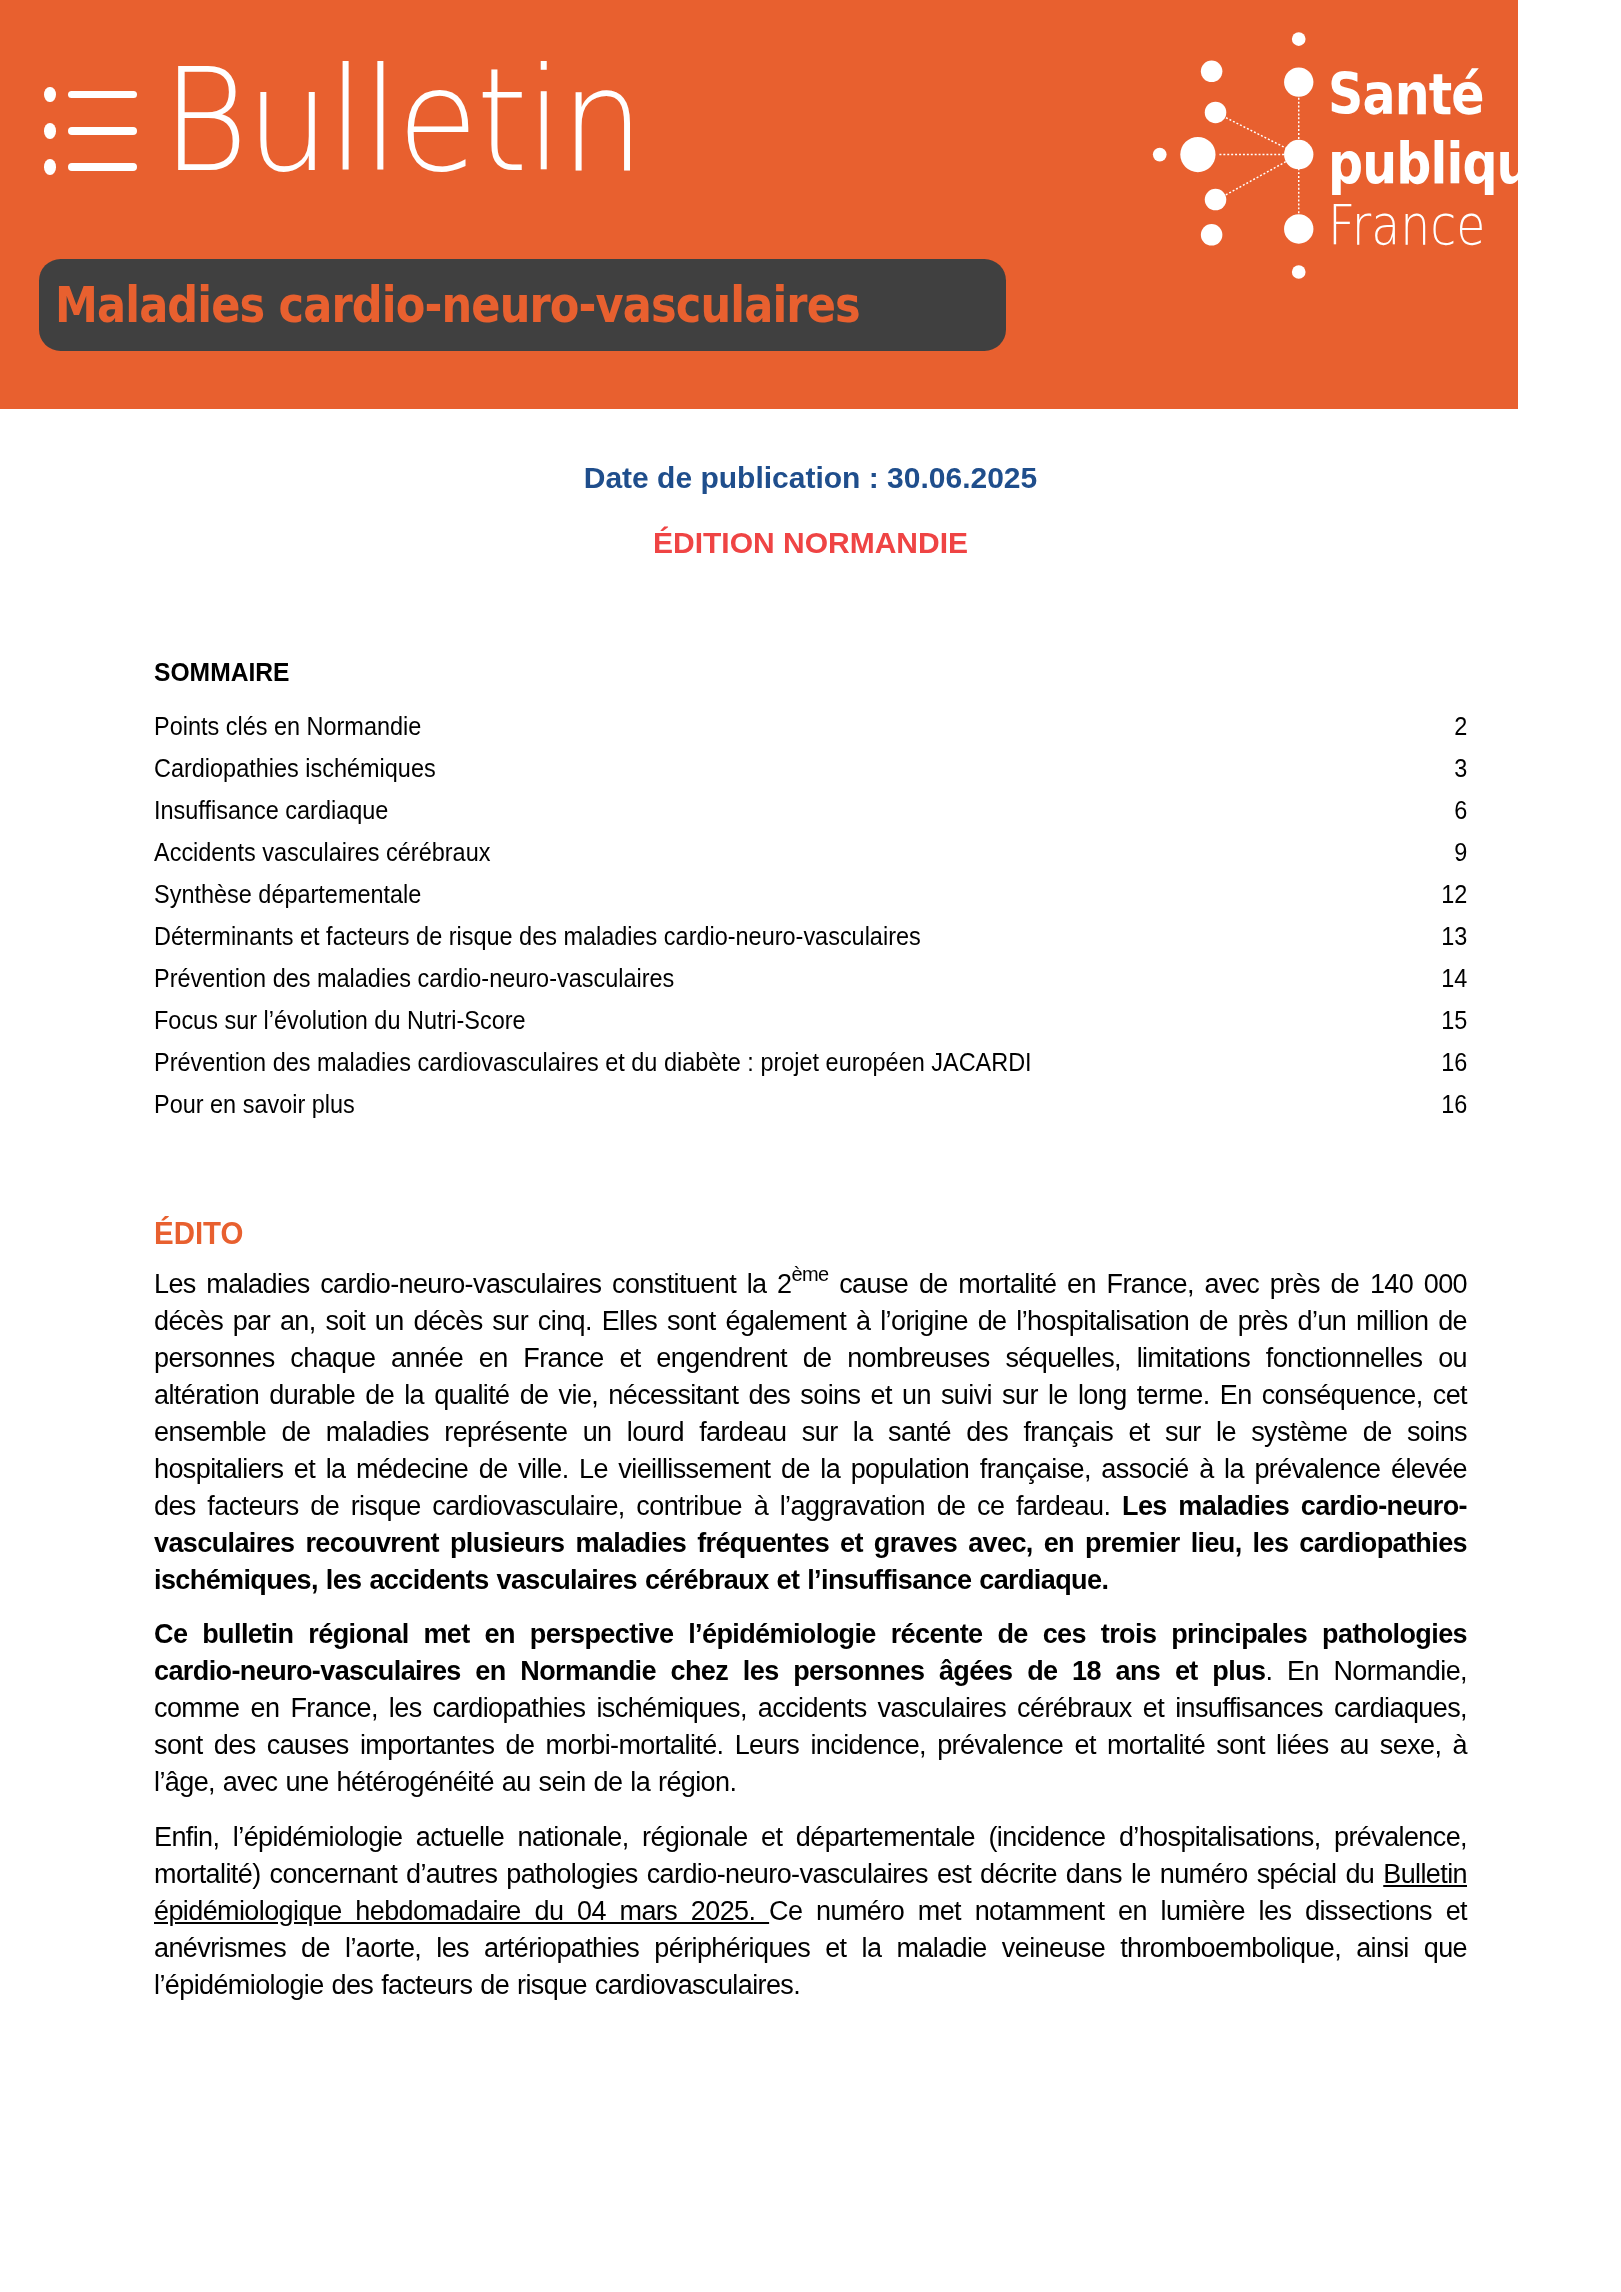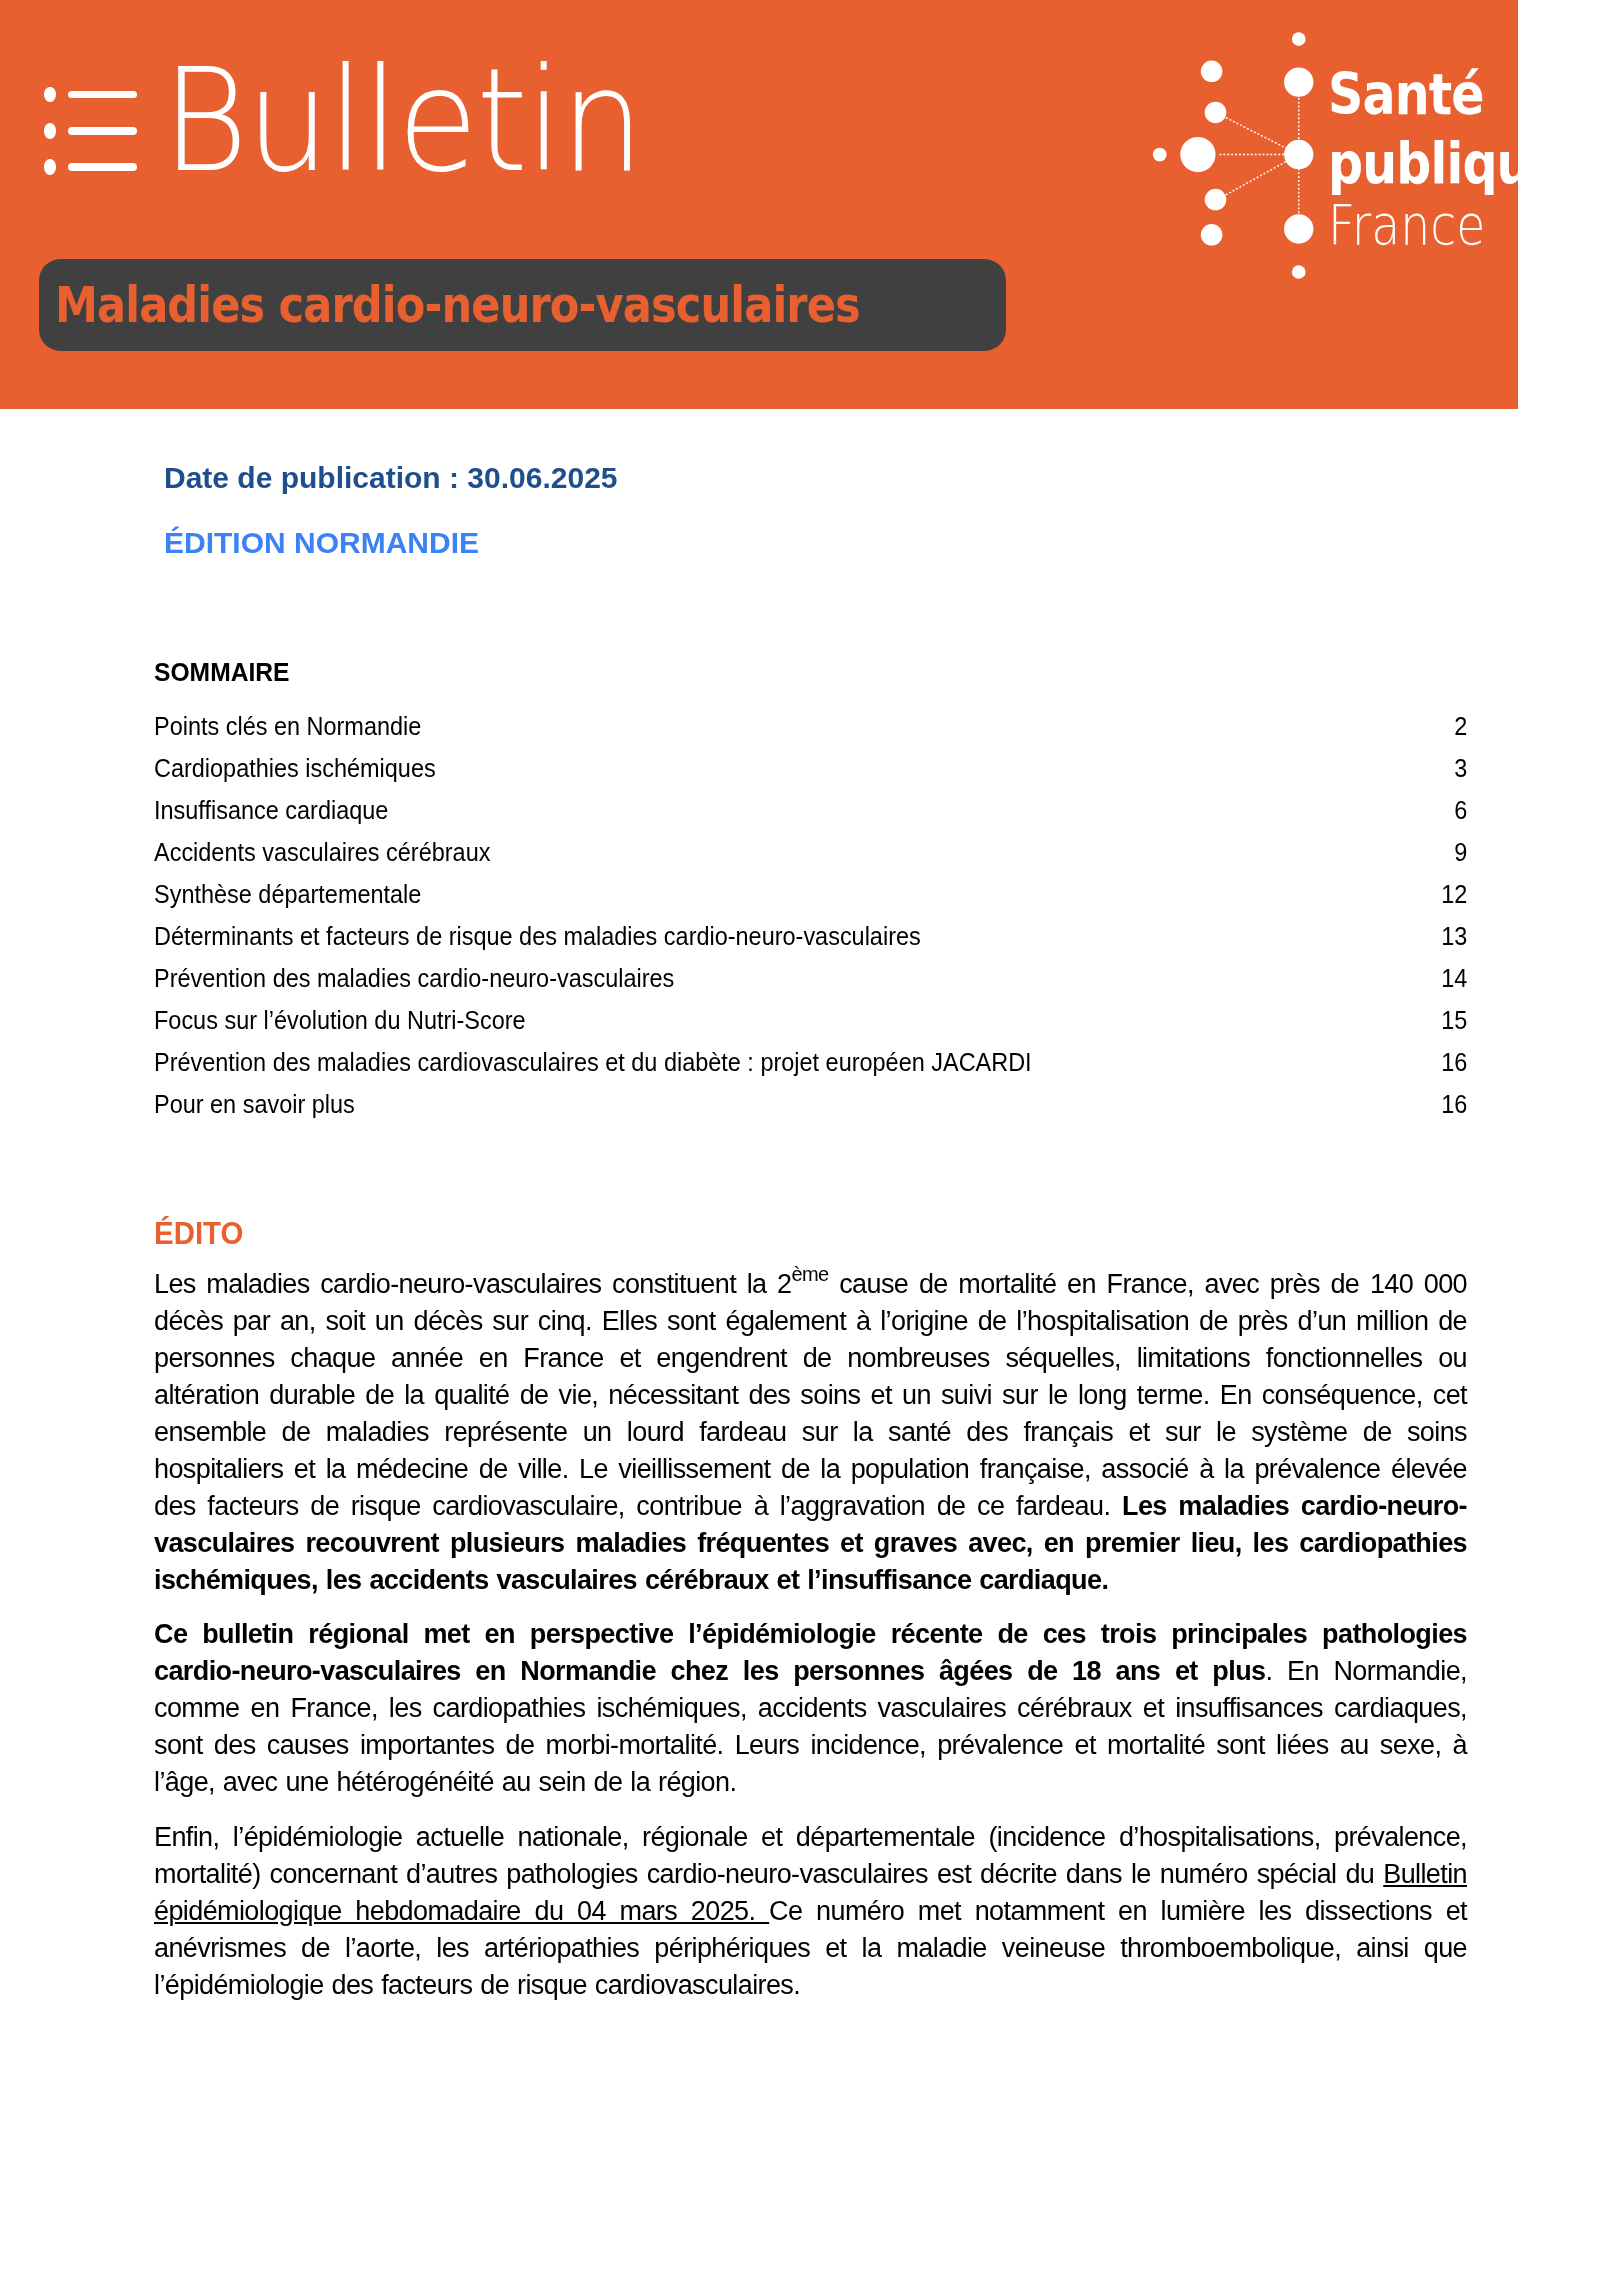--- a/index.html
+++ b/index.html
@@ -22,23 +22,23 @@
   .logo { position: absolute; left: 1147px; top: 29px; width: 451px; height: 255px; }
   .logo svg { position: absolute; left: 0; top: 0; }
   .logo-text { position: absolute; left: 181px; top: 37px; color: #fff; line-height: 1; }
   .logo-text .l1, .logo-text .l2 { font-family: "DejaVu Sans", sans-serif; font-weight: bold; font-size: 57px; letter-spacing: -1px;
                                    display: block; transform: scaleX(0.86); transform-origin: left; }
   .logo-text .l2 { margin-top: 11.8px; }
   .logo-text .l3 { font-family: "DejaVu Sans", sans-serif; font-weight: 200; font-size: 55px; display: block; margin-top: 5.9px;
                    transform: scaleX(0.86); transform-origin: left; }
 
   
-  .content { position: absolute; left: 164px; top: 461px; width: 1313px; }
+  .content { position: absolute; left: 154px; top: 461px; width: 1313px; text-align: center; }
   .pub-date { font-weight: bold; font-size: 30px; color: #1F4E8C; margin: 0; height: 43px; }
-  .edition { font-weight: bold; font-size: 30px; color: #3b82f6; margin: 0; margin-top: 21.6px; }
+  .edition { font-weight: bold; font-size: 30px; color: #ef4444; margin: 0; margin-top: 21.6px; }
 
   .sommaire { position: absolute; left: 154px; top: 657px; width: 1313px; }
   .sommaire h2 { font-size: 26.5px; font-weight: bold; margin: 0 0 23.5px 0; transform: scaleX(0.93); transform-origin: left; }
   .toc-row { display: flex; justify-content: space-between; align-items: baseline; height: 42px; font-size: 25.5px; text-align: center; }
   .toc-row .t { transform: scaleX(0.92); transform-origin: left; white-space: nowrap; display: inline-block; }
   .toc-row .p { transform: scaleX(0.92); transform-origin: right; display: inline-block; }
 
   .edito { position: absolute; left: 154px; top: 1215px; width: 1313px; }
   .edito h2 { font-size: 32px; font-weight: bold; color: #E8602F; margin: 0 0 13.7px 0; transform: scaleX(0.92); transform-origin: left; }
   .edito p { font-size: 27px; line-height: 37px; text-align: justify; margin: 0 0 17.6px 0; letter-spacing: -0.6px; word-spacing: 1px; }

